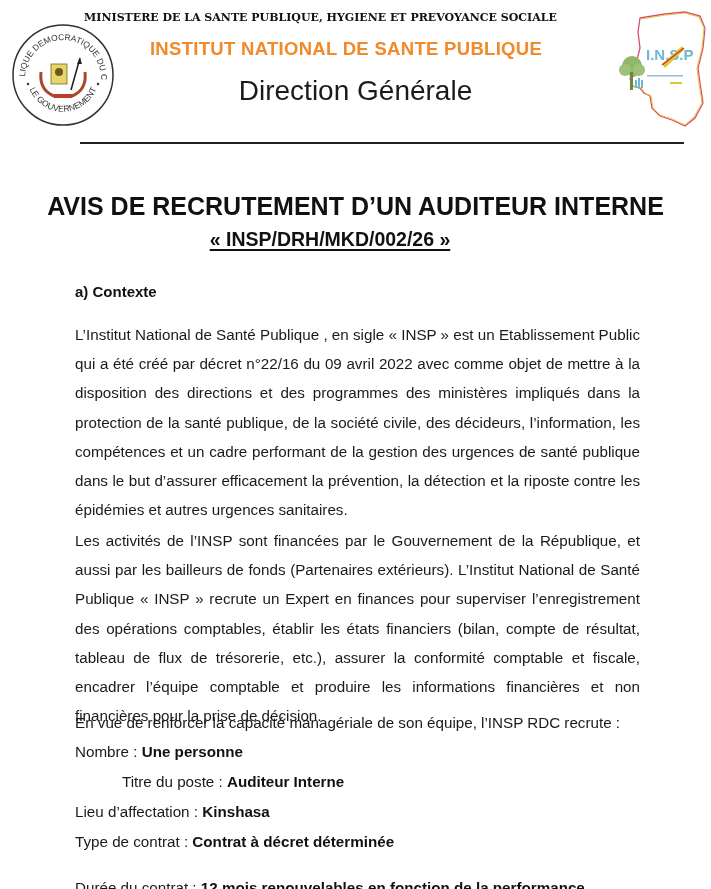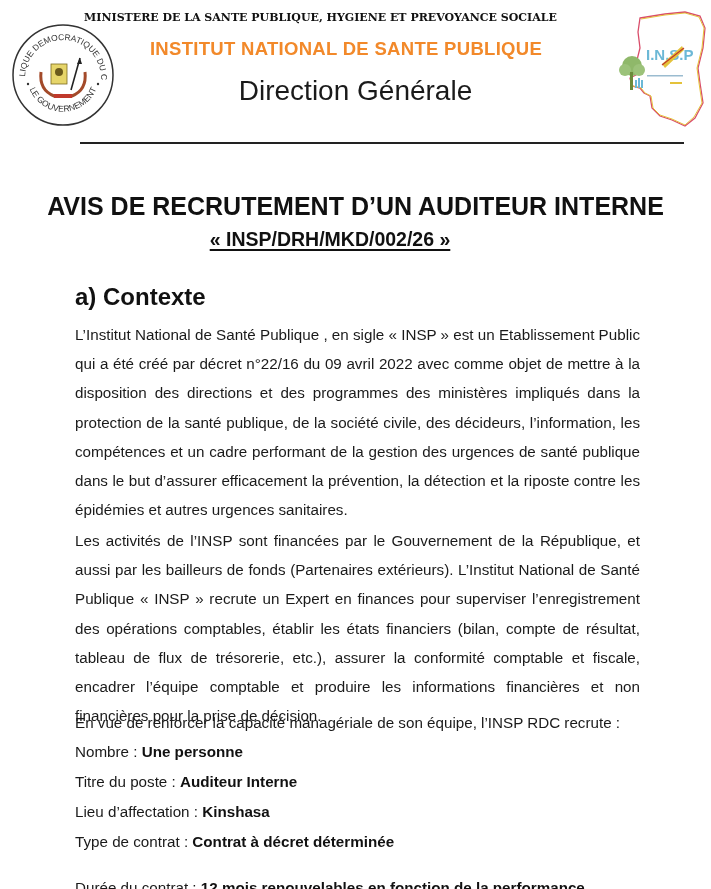--- a/index.html
+++ b/index.html
@@ -7,21 +7,21 @@
   .abs { position: absolute; }
   .ministry { left: 0; width: 641px; top: 11px; text-align: center; font-family: "DejaVu Serif", serif; font-weight: bold; font-size: 11px; letter-spacing: 0px; color: #111; }
   .institute { left: 0; width: 692px; top: 38px; text-align: center; font-family: "Liberation Sans", sans-serif; font-weight: bold; font-size: 18.5px; color: #f2892a; letter-spacing: 0.3px; }
   .direction { left: 0; width: 711px; top: 75px; text-align: center; font-family: "Liberation Sans", sans-serif; font-size: 28px; color: #1a1a1a; }
   .rule { left: 80px; top: 142px; width: 604px; height: 2px; background: #222; }
   .seal { left: 8px; top: 20px; width: 110px; height: 110px; }
   .logo { left: 610px; top: 8px; width: 100px; height: 125px; }
   .title { left: 0; width: 711px; top: 192px; text-align: center; font-family: "Liberation Sans", sans-serif; font-weight: bold; font-size: 25px; color: #111; }
   .ref { left: 0; width: 660px; top: 228px; text-align: center; font-family: "Liberation Sans", sans-serif; font-weight: bold; font-size: 19.5px; color: #111; }
   .ref span { text-decoration: underline; text-decoration-thickness: 2px; text-underline-offset: 3px; }
-  .section { left: 75px; top: 283px; font-family: "Liberation Sans", sans-serif; font-weight: bold; font-size: 24px; color: #111; }
+  .section { left: 75px; top: 283px; font-family: "Liberation Sans", sans-serif; font-weight: bold; font-size: 15px; color: #111; }
   .para { font-family: "Liberation Sans", sans-serif; font-size: 15.2px; line-height: 29.2px; color: #1a1a1a; text-align: justify; }
   .p1 { left: 75px; top: 320px; width: 565px; }
   .p2 { left: 75px; top: 526px; width: 565px; }
   .line { font-family: "Liberation Sans", sans-serif; font-size: 15.2px; color: #1a1a1a; left: 75px; white-space: nowrap; }
   .line b { font-weight: bold; color: #111; }
 </style>
 </head>
 <body>
 
 <div class="abs seal">
@@ -81,21 +81,21 @@
 <div class="abs section">a)  Contexte</div>
 
 <div class="abs para p1">L’Institut National de Santé Publique , en sigle « INSP » est un Etablissement Public qui a été créé par décret n°22/16 du 09 avril 2022 avec comme objet de mettre à la disposition des directions et des programmes des ministères impliqués dans la protection de la santé publique, de la société civile, des décideurs, l’information, les compétences et un cadre performant de la gestion des urgences de santé publique dans le but d’assurer efficacement la prévention, la détection et la riposte contre les épidémies et autres urgences sanitaires.</div>
 <div class="abs para p2">Les activités de l’INSP sont financées par le Gouvernement de la République, et aussi par les bailleurs de fonds (Partenaires extérieurs). L’Institut National de Santé Publique « INSP » recrute un Expert en finances pour superviser l’enregistrement des opérations comptables, établir les états financiers (bilan, compte de résultat, tableau de flux de trésorerie, etc.), assurer la conformité comptable et fiscale, encadrer l’équipe comptable et produire les informations financières et non financières pour la prise de décision.</div>
 
 <div class="abs line" style="top:714px;">En vue de renforcer la capacité managériale de son équipe, l’INSP RDC recrute :</div>
 
 <div class="abs line" style="top:743px;">
   <span>Nombre : </span><b>Une personne</b>
 </div>
-<div class="abs line" style="top:773px;">
+<div class="abs line" style="top:773px;margin-left:47px;">
   <span>Titre du poste : </span><b>Auditeur Interne</b>
 </div>
 <div class="abs line" style="top:803px;">
   <span>Lieu d’affectation : </span><b>Kinshasa</b>
 </div>
 <div class="abs line" style="top:833px;">
   <span>Type de contrat : </span><b>Contrat à décret déterminée</b>
 </div>
 <div class="abs line" style="top:863px;margin-top:16px;">
   <span>Durée du contrat : </span><b>12 mois renouvelables en fonction de la performance.</b>

